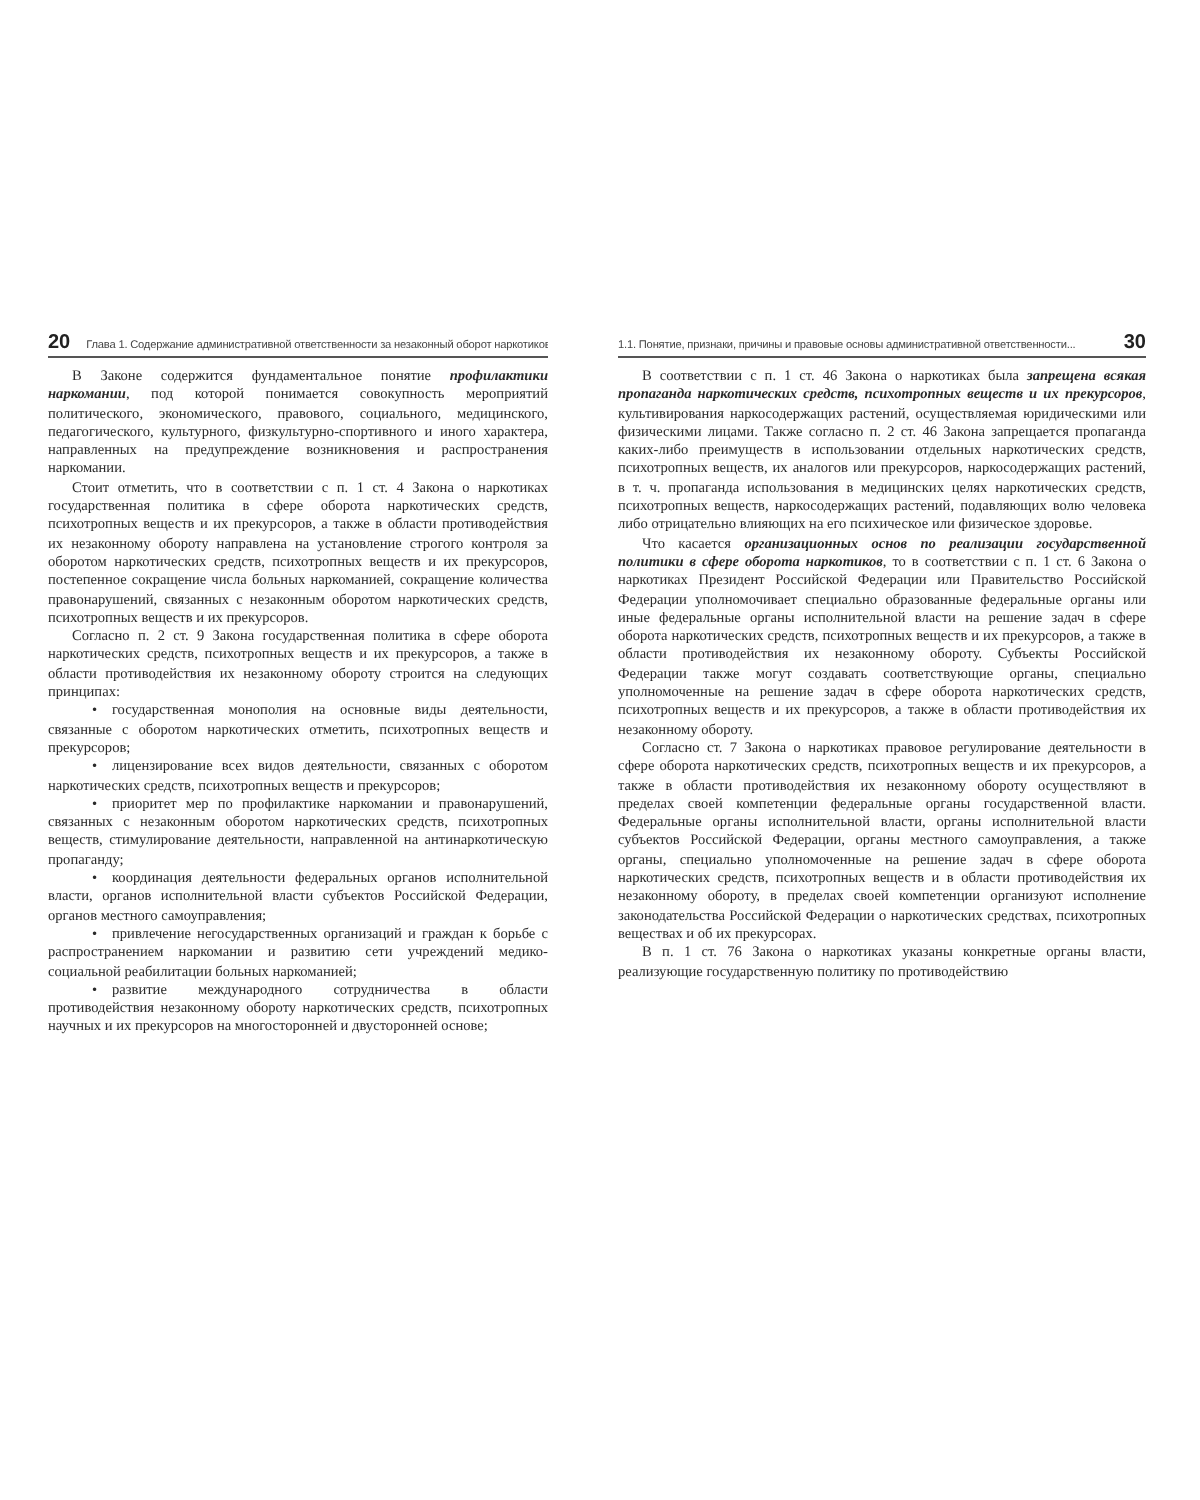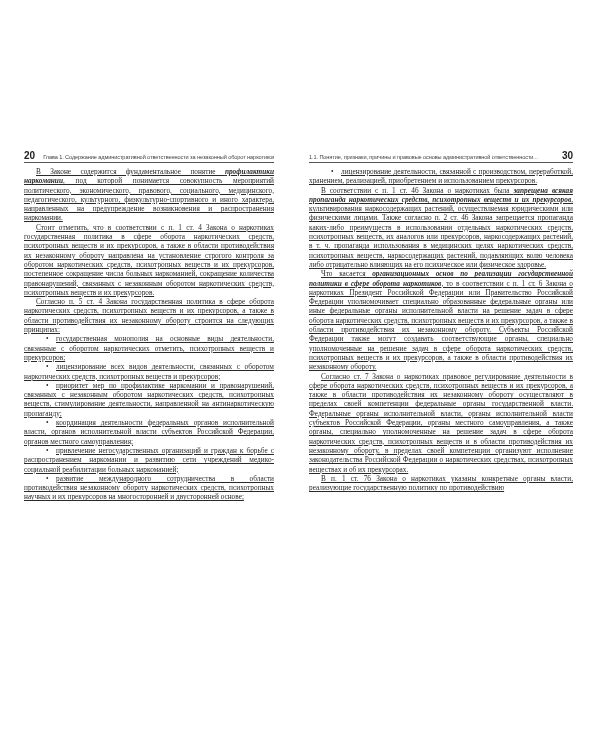--- a/index.html
+++ b/index.html
@@ -1,56 +1,55 @@
 <!DOCTYPE html>
 <html><head>
   <meta charset="utf-8">
   <style>
     html, body { margin:0; padding:0; background:#ffffff; }
     body { width:600px; height:750px; position:relative; overflow:hidden; font-family:"Liberation Serif", serif; color:#2a2a2a; }
-    .page { position:absolute; top:148px; }
+    .page { position:absolute; top:164px; }
     .page-left { left:24px; width:250px; }
     .page-right { left:309px; width:264px; }
     .running-head { display:flex; align-items:flex-end; border-bottom:0.8px solid #555; height:13px; padding-bottom:1px; margin-bottom:4px; font-family:"Liberation Sans", sans-serif; }
     .folio { font-family:"Liberation Sans", sans-serif; font-weight:bold; font-size:10px; color:#222; line-height:11px; }
     .head-title { font-size:5.6px; color:#444; line-height:8px; letter-spacing:-0.1px; white-space:nowrap; overflow:hidden; }
     .page-left .head-title { margin-left:8px; }
     .page-right .head-title { flex:1; margin-right:6px; }
     .body { font-size:7.3px; line-height:9.3px; text-align:justify; hyphens:manual; }
-    .body p { margin:0; text-indent:12px;text-decoration:underline; }
+    .body p { margin:0; text-indent:12px; }
     .body p.bullet { text-indent:22px; }
     .body b i, .body .em { font-weight:bold; font-style:italic; }
     .bul { display:inline-block; width:10px; text-indent:0; }
   </style>
 </head>
 <body>
 
 <div class="page page-left">
   <div class="running-head">
     <span class="folio">20</span>
     <span class="head-title">Глава 1. Содержание административной ответственности за незаконный оборот наркотиков</span>
   </div>
   <div class="body">
     <p><span>В Законе содержится фундаментальное понятие </span><span class="em">профилактики наркомании</span><span>, под которой понимается совокупность мероприятий политического, экономического, правового, социального, медицинского, педагогического, культурного, физкультурно-спортивного и иного характера, направленных на предупреждение возникновения и распространения наркомании.</span></p>
     <p>Стоит отметить, что в соответствии с п. 1 ст. 4 Закона о наркотиках государственная политика в сфере оборота наркотических средств, психотропных веществ и их прекурсоров, а также в области противодействия их незаконному обороту направлена на установление строгого контроля за оборотом наркотических средств, психотропных веществ и их прекурсоров, постепенное сокращение числа больных наркоманией, сокращение количества правонарушений, связанных с незаконным оборотом наркотических средств, психотропных веществ и их прекурсоров.</p>
-    <p>Согласно п. 5 ст. 4 Закона государственная политика в сфере оборота наркотических средств, психотропных веществ и их прекурсоров, а также в области противодействия их незаконному обороту строится на следующих принципах:</p>
+    <p>Согласно п. 2 ст. 9 Закона государственная политика в сфере оборота наркотических средств, психотропных веществ и их прекурсоров, а также в области противодействия их незаконному обороту строится на следующих принципах:</p>
     <p class="bullet"><span class="bul">•</span><span>государственная монополия на основные виды деятельности, связанные с оборотом наркотических отметить, психотропных веществ и прекурсоров;</span></p>
     <p class="bullet"><span class="bul">•</span><span>лицензирование всех видов деятельности, связанных с оборотом наркотических средств, психотропных веществ и прекурсоров;</span></p>
     <p class="bullet"><span class="bul">•</span><span>приоритет мер по профилактике наркомании и правонарушений, связанных с незаконным оборотом наркотических средств, психотропных веществ, стимулирование деятельности, направленной на антинаркотическую пропаганду;</span></p>
     <p class="bullet"><span class="bul">•</span><span>координация деятельности федеральных органов исполнительной власти, органов исполнительной власти субъектов Российской Федерации, органов местного самоуправления;</span></p>
     <p class="bullet"><span class="bul">•</span><span>привлечение негосударственных организаций и граждан к борьбе с распространением наркомании и развитию сети учреждений медико-социальной реабилитации больных наркоманией;</span></p>
     <p class="bullet"><span class="bul">•</span><span>развитие международного сотрудничества в области противодействия незаконному обороту наркотических средств, психотропных научных и их прекурсоров на многосторонней и двусторонней основе;</span></p>
   </div>
 </div>
 
 <div class="page page-right">
   <div class="running-head">
     <span class="head-title">1.1. Понятие, признаки, причины и правовые основы административной ответственности...</span>
     <span class="folio">30</span>
   </div>
   <div class="body">
-    <p class="bullet"><span class="bul">•</span><span>лицензирование деятельности, связанной с производством, переработкой, хранением, реализацией, приобретением и использованием прекурсоров.</span></p>
     <p><span>В соответствии с п. 1 ст. 46 Закона о наркотиках была </span><span class="em">запрещена всякая пропаганда наркотических средств, психотропных веществ и их прекурсоров</span><span>, культивирования наркосодержащих растений, осуществляемая юридическими или физическими лицами. Также согласно п. 2 ст. 46 Закона запрещается пропаганда каких-либо преимуществ в использовании отдельных наркотических средств, психотропных веществ, их аналогов или прекурсоров, наркосодержащих растений, в т. ч. пропаганда использования в медицинских целях наркотических средств, психотропных веществ, наркосодержащих растений, подавляющих волю человека либо отрицательно влияющих на его психическое или физическое здоровье.</span></p>
     <p><span>Что касается </span><span class="em">организационных основ по реализации государственной политики в сфере оборота наркотиков</span><span>, то в соответствии с п. 1 ст. 6 Закона о наркотиках Президент Российской Федерации или Правительство Российской Федерации уполномочивает специально образованные федеральные органы или иные федеральные органы исполнительной власти на решение задач в сфере оборота наркотических средств, психотропных веществ и их прекурсоров, а также в области противодействия их незаконному обороту. Субъекты Российской Федерации также могут создавать соответствующие органы, специально уполномоченные на решение задач в сфере оборота наркотических средств, психотропных веществ и их прекурсоров, а также в области противодействия их незаконному обороту.</span></p>
     <p>Согласно ст. 7 Закона о наркотиках правовое регулирование деятельности в сфере оборота наркотических средств, психотропных веществ и их прекурсоров, а также в области противодействия их незаконному обороту осуществляют в пределах своей компетенции федеральные органы государственной власти. Федеральные органы исполнительной власти, органы исполнительной власти субъектов Российской Федерации, органы местного самоуправления, а также органы, специально уполномоченные на решение задач в сфере оборота наркотических средств, психотропных веществ и в области противодействия их незаконному обороту, в пределах своей компетенции организуют исполнение законодательства Российской Федерации о наркотических средствах, психотропных веществах и об их прекурсорах.</p>
     <p>В п. 1 ст. 76 Закона о наркотиках указаны конкретные органы власти, реализующие государственную политику по противодействию</p>
   </div>
 </div>
 
 </body></html>

